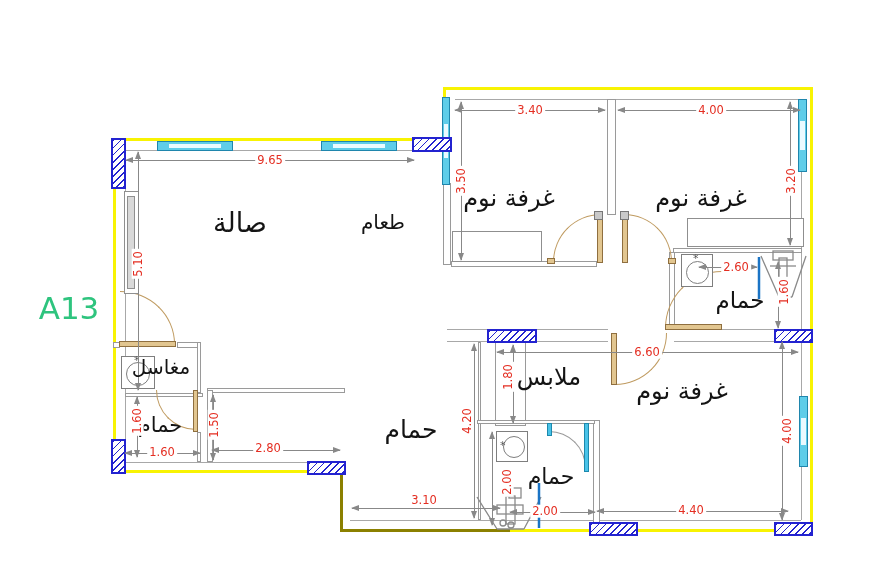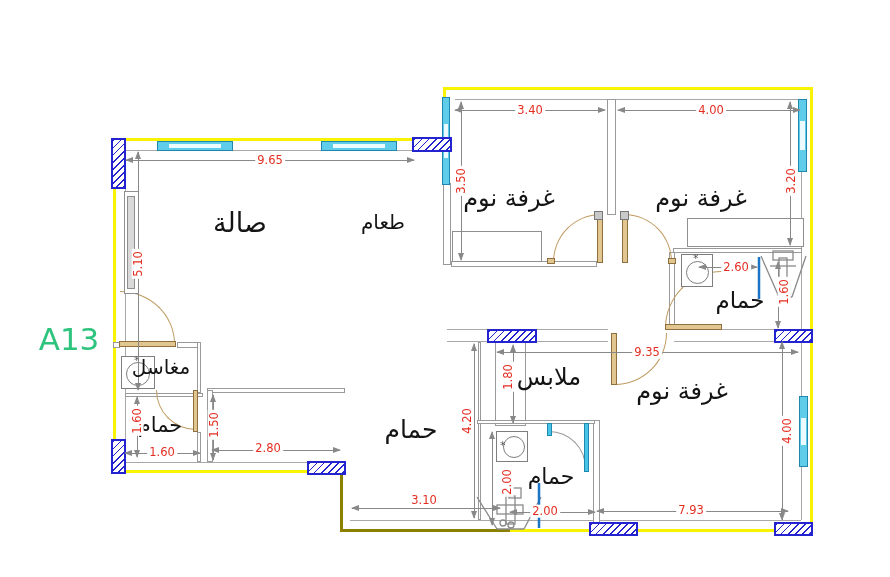--- a/index.html
+++ b/index.html
@@ -188,40 +188,40 @@
   <div class="dl v" style="left:782px;top:342px;height:178px"></div>
 
   <div class="dt" style="left:270px;top:160px">9.65</div>
   <div class="dt v" style="left:138px;top:264px">5.10</div>
   <div class="dt" style="left:530px;top:110px">3.40</div>
   <div class="dt" style="left:711px;top:110px">4.00</div>
   <div class="dt v" style="left:461px;top:181px">3.50</div>
   <div class="dt v" style="left:791px;top:181px">3.20</div>
   <div class="dt" style="left:736px;top:267px">2.60</div>
   <div class="dt v" style="left:784px;top:292px">1.60</div>
-  <div class="dt" style="left:647px;top:352px">9.35</div>
+  <div class="dt" style="left:647px;top:352px">6.60</div>
   <div class="dt v" style="left:508px;top:377px">1.80</div>
   <div class="dt v" style="left:467px;top:421px">4.20</div>
   <div class="dt v" style="left:137px;top:421px">1.60</div>
   <div class="dt" style="left:162px;top:452px">1.60</div>
   <div class="dt v" style="left:214px;top:425px">1.50</div>
   <div class="dt" style="left:268px;top:448px">2.80</div>
   <div class="dt" style="left:424px;top:500px">3.10</div>
   <div class="dt v" style="left:507px;top:482px">2.00</div>
   <div class="dt" style="left:545px;top:511px">2.00</div>
-  <div class="dt" style="left:691px;top:510px">7.93</div>
+  <div class="dt" style="left:691px;top:510px">4.40</div>
   <div class="dt v" style="left:787px;top:431px">4.00</div>
 
   <div class="lbl" style="left:240px;top:222px;font-size:27px">صالة</div>
   <div class="lbl" style="left:383px;top:222px;font-size:20px">طعام</div>
   <div class="lbl" style="left:509px;top:198px;font-size:24px">غرفة نوم</div>
   <div class="lbl" style="left:701px;top:198px;font-size:24px">غرفة نوم</div>
   <div class="lbl" style="left:682px;top:391px;font-size:24px">غرفة نوم</div>
   <div class="lbl" style="left:740px;top:300px;font-size:23px">حمام</div>
   <div class="lbl" style="left:160px;top:425px;font-size:21px">حمام</div>
   <div class="lbl" style="left:551px;top:476px;font-size:22px">حمام</div>
   <div class="lbl" style="left:411px;top:429px;font-size:25px">حمام</div>
   <div class="lbl" style="left:549px;top:377px;font-size:24px">ملابس</div>
   <div class="lbl" style="left:161px;top:367px;font-size:20px">مغاسل</div>
 
-  <div class="sheet" style="left:69px;top:339px">A13</div>
+  <div class="sheet" style="left:69px;top:308px">A13</div>
 
 </div>
 
 </body></html>

